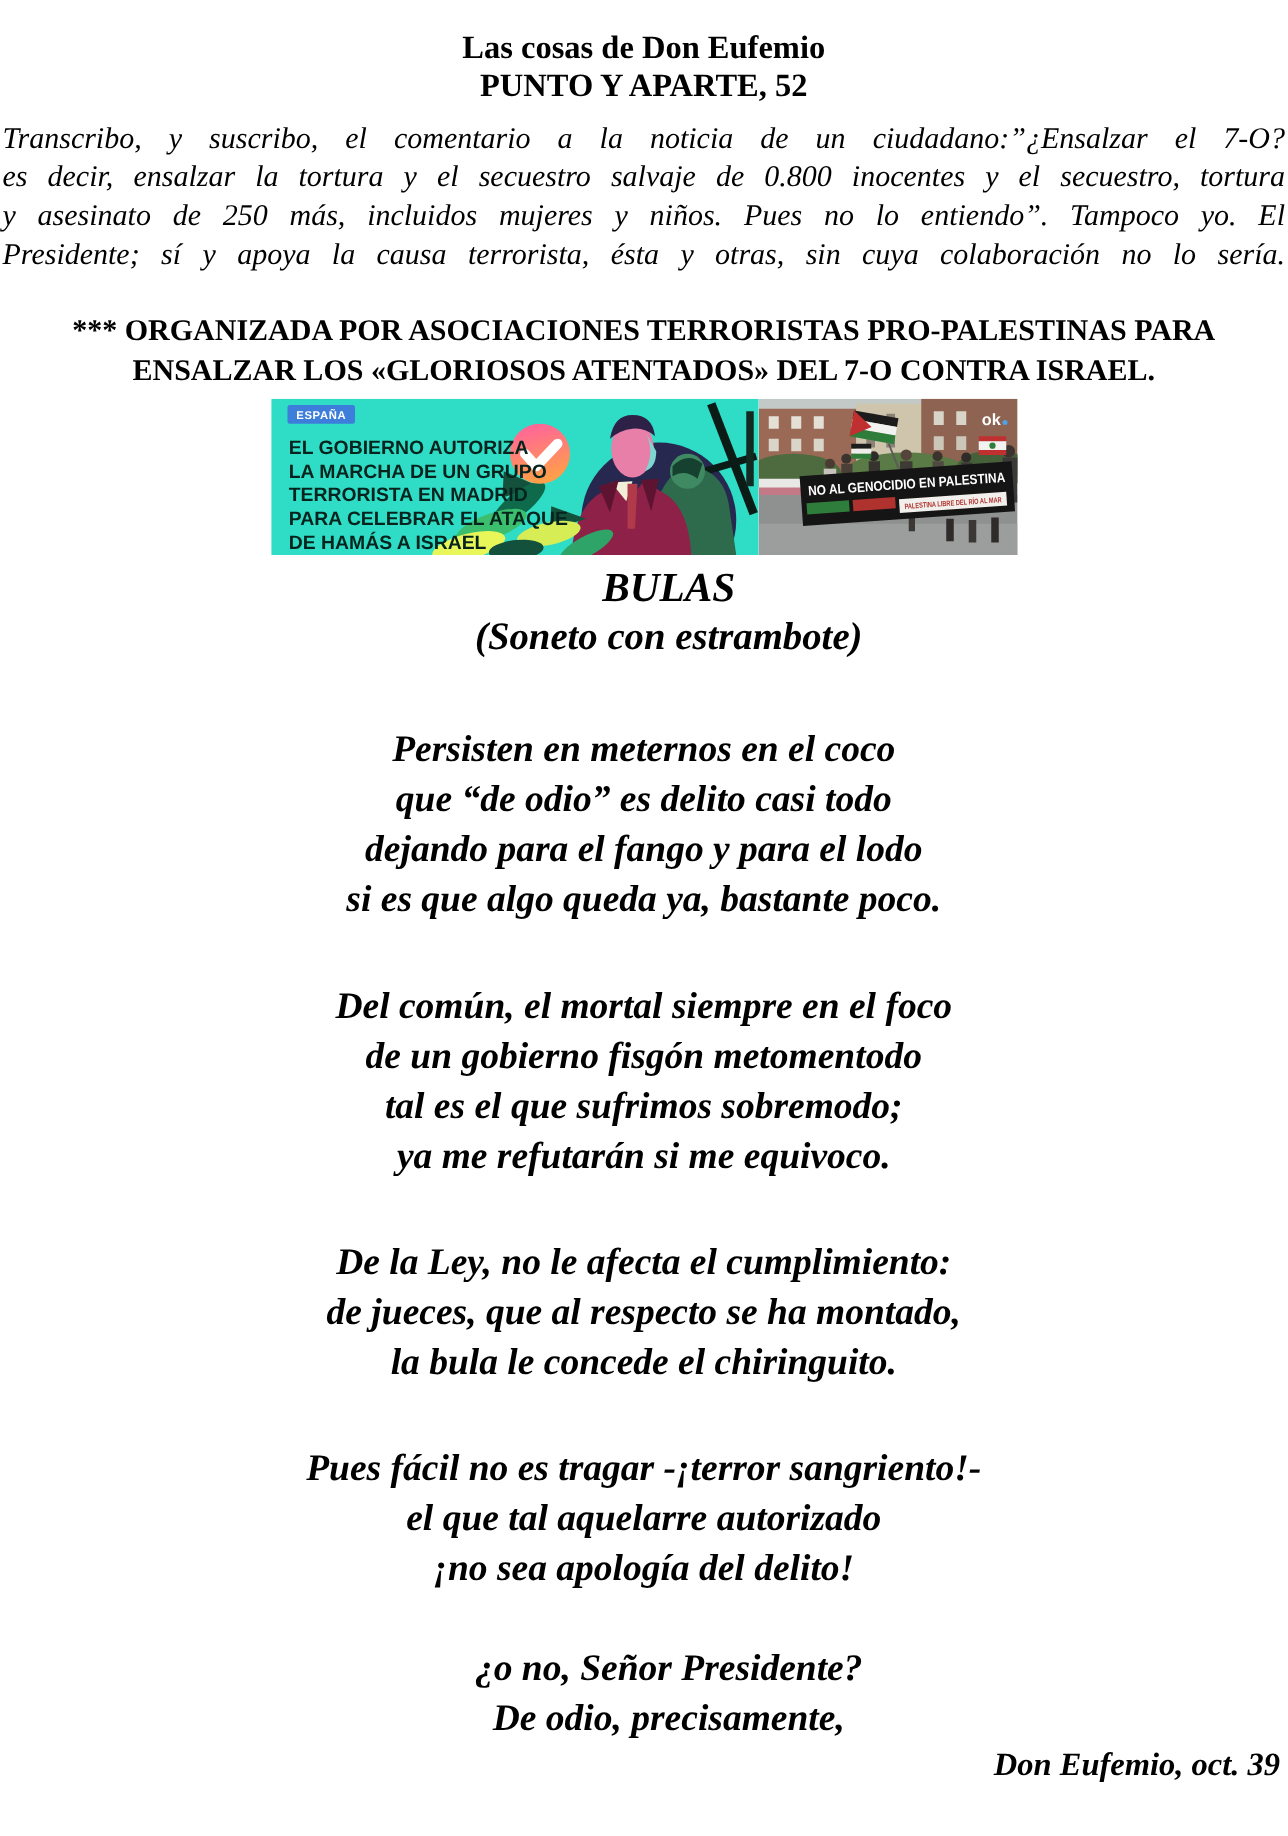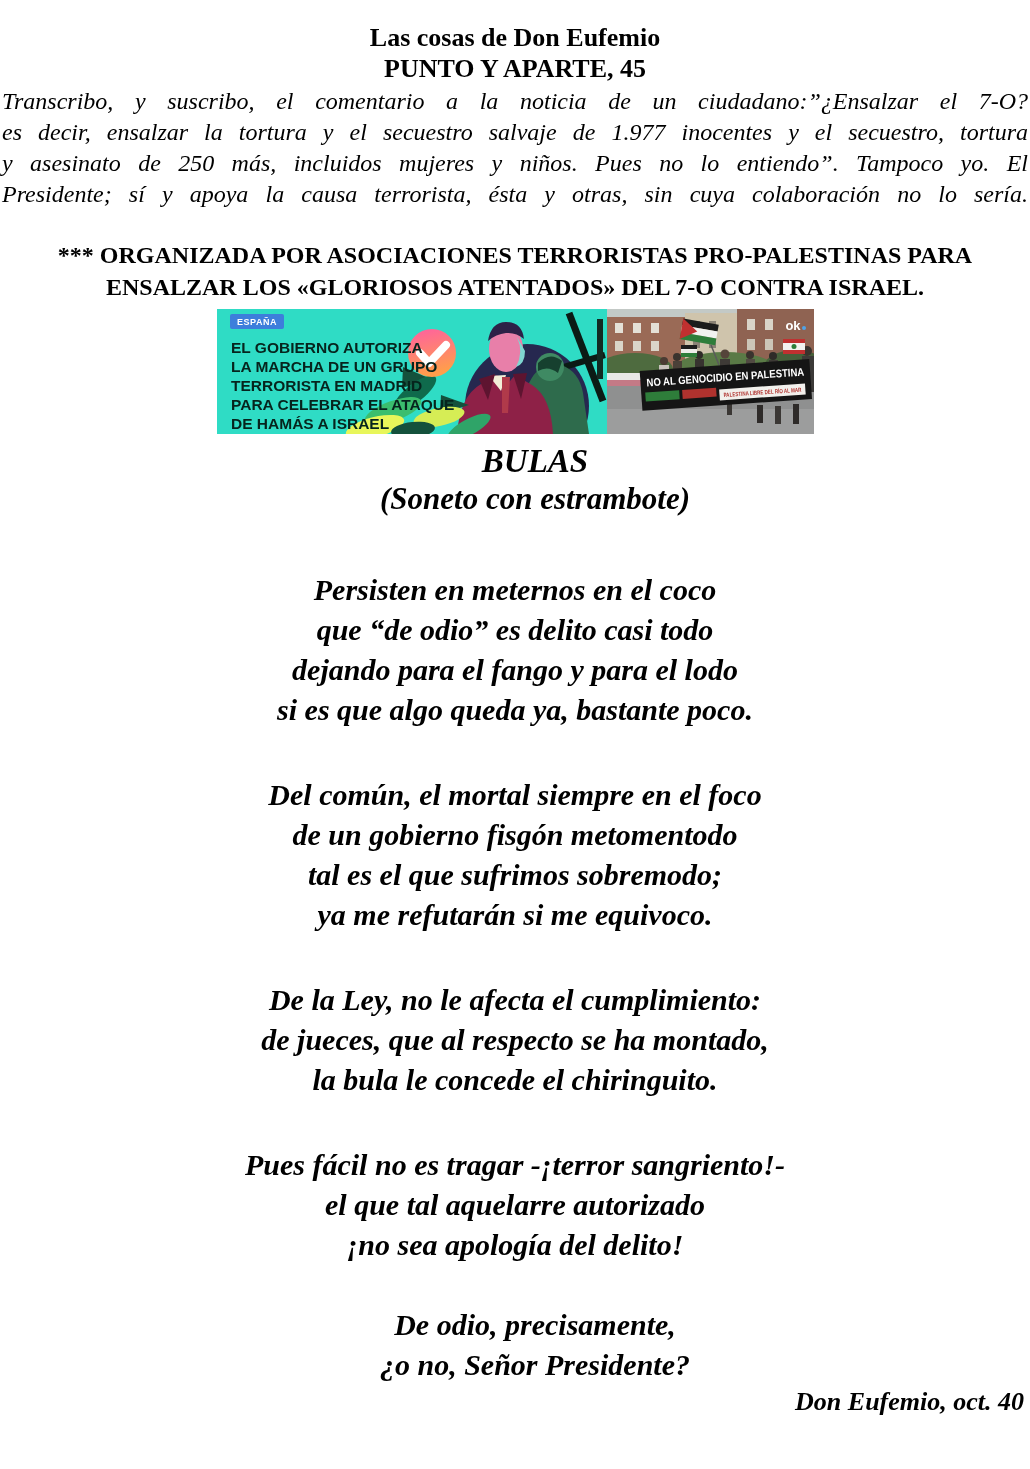--- a/index.html
+++ b/index.html
@@ -12,21 +12,21 @@
   .page { width: 1030px; height: 1469px; position: relative; }
 
   
   .doc-header { padding-top: 22px; }
   .doc-title, .doc-subtitle {
     text-align: center; font-weight: bold;
     font-size: 26px; line-height: 31px;
   }
 
   
-  .intro { margin-top: 2px; }
+  .intro { margin-top: 12px; }
   .intro-line {
     font-style: italic;
     font-size: 24px; line-height: 31px;
     text-align: justify;
     text-align-last: justify;
     padding: 0 2px;
     white-space: normal;
   }
 
   
@@ -61,26 +61,26 @@
     white-space: nowrap;
   }
 </style>
 </head>
 <body>
 
 <div class="page">
 
   <header class="doc-header">
     <div class="doc-title">Las cosas de Don Eufemio</div>
-    <div class="doc-subtitle">PUNTO Y APARTE, 45</div>
+    <div class="doc-subtitle">PUNTO Y APARTE, 52</div>
   </header>
 
   <section class="intro">
     <div class="intro-line">Transcribo, y suscribo, el comentario a la noticia de un ciudadano:”¿Ensalzar el 7-O?</div>
-    <div class="intro-line">es decir, ensalzar la tortura y el secuestro salvaje de 1.977 inocentes y el secuestro, tortura</div>
+    <div class="intro-line">es decir, ensalzar la tortura y el secuestro salvaje de 0.800 inocentes y el secuestro, tortura</div>
     <div class="intro-line">y asesinato de 250 más, incluidos mujeres y niños. Pues no lo entiendo”. Tampoco yo. El</div>
     <div class="intro-line">Presidente; sí y apoya la causa terrorista, ésta y otras, sin cuya colaboración no lo sería.</div>
   </section>
 
   <section class="headlines">
     <div class="headline-line">*** ORGANIZADA POR ASOCIACIONES TERRORISTAS PRO-PALESTINAS PARA</div>
     <div class="headline-line">ENSALZAR LOS «GLORIOSOS ATENTADOS» DEL 7-O CONTRA ISRAEL.</div>
   </section>
 
   <figure class="news-figure">
@@ -256,20 +256,20 @@
       <div class="poem-line">la bula le concede el chiringuito.</div>
     </div>
 
     <div class="stanza">
       <div class="poem-line">Pues fácil no es tragar -¡terror sangriento!-</div>
       <div class="poem-line">el que tal aquelarre autorizado</div>
       <div class="poem-line">¡no sea apología del delito!</div>
     </div>
 
     <div class="stanza estrambote">
+      <div class="poem-line">¿o no, Señor Presidente?</div>
       <div class="poem-line">De odio, precisamente,</div>
-      <div class="poem-line">¿o no, Señor Presidente?</div>
     </div>
   </section>
 
-  <div class="signature">Don Eufemio, oct. 40</div>
+  <div class="signature">Don Eufemio, oct. 39</div>
 
 </div>
 
 </body></html>

